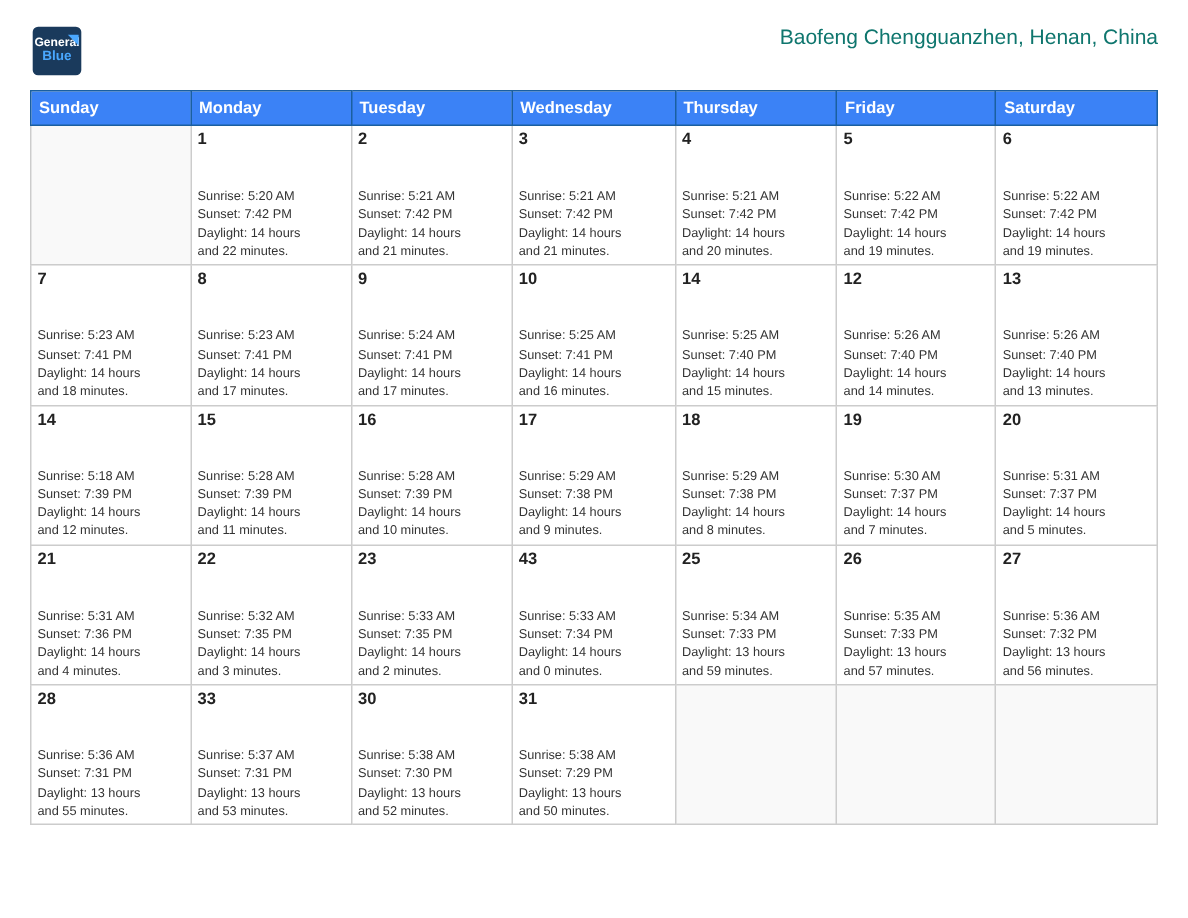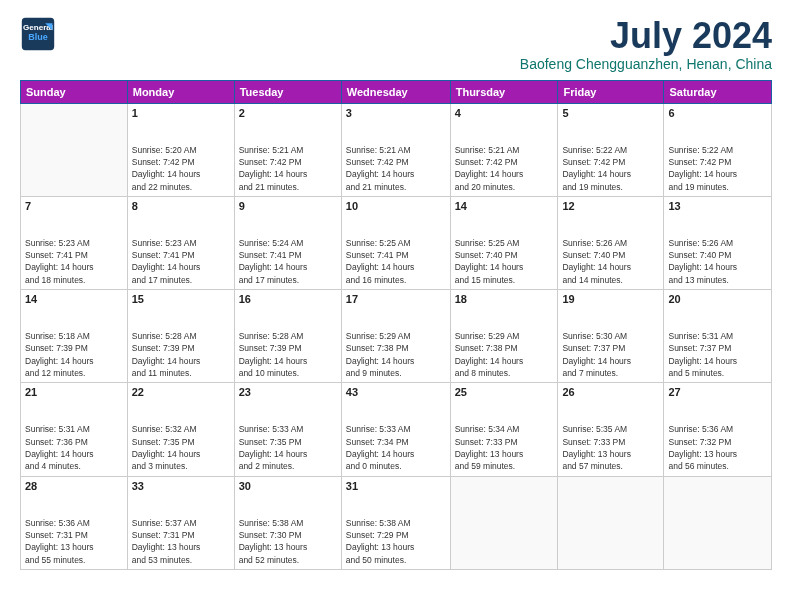--- a/index.html
+++ b/index.html
@@ -44,21 +44,21 @@
       color: #0f766e;
       font-weight: normal;
       margin-left: 30px;
     }
     .calendar {
       width: 100%;
       border-collapse: collapse;
       font-size: 9.5px;
     }
     .calendar th {
-      background: #a21caf;
+      background: #3b82f6;
       color: #fff;
       text-align: left;
       padding: 5px 5px;
       font-size: 11px;
       font-weight: bold;
       border: 1px solid #1a5fa0;
     }
     .calendar td {
       border: 1px solid #ccc;
       vertical-align: top;
@@ -90,21 +90,20 @@
   <div class="header">
     <div class="logo">
       <svg class="logo-icon" viewBox="0 0 40 40">
         <rect x="2" y="2" width="36" height="36" rx="4" fill="#1a3a5c"></rect>
         <text x="20" y="16" text-anchor="middle" fill="white" font-size="9" font-weight="bold" font-family="Arial">General</text>
         <text x="20" y="27" text-anchor="middle" fill="#4aa8ff" font-size="10" font-weight="bold" font-family="Arial">Blue</text>
         <polygon points="28,8 36,8 36,16" fill="#4aa8ff"></polygon>
       </svg>
     </div>
     <div class="title-block">
-      <div class="month-title">July 2024</div>
       <div class="location-title">Baofeng Chengguanzhen, Henan, China</div>
     </div>
   </div>
 
   <table class="calendar">
     <thead>
       <tr>
         <th>Sunday</th>
         <th>Monday</th>
         <th>Tuesday</th>

